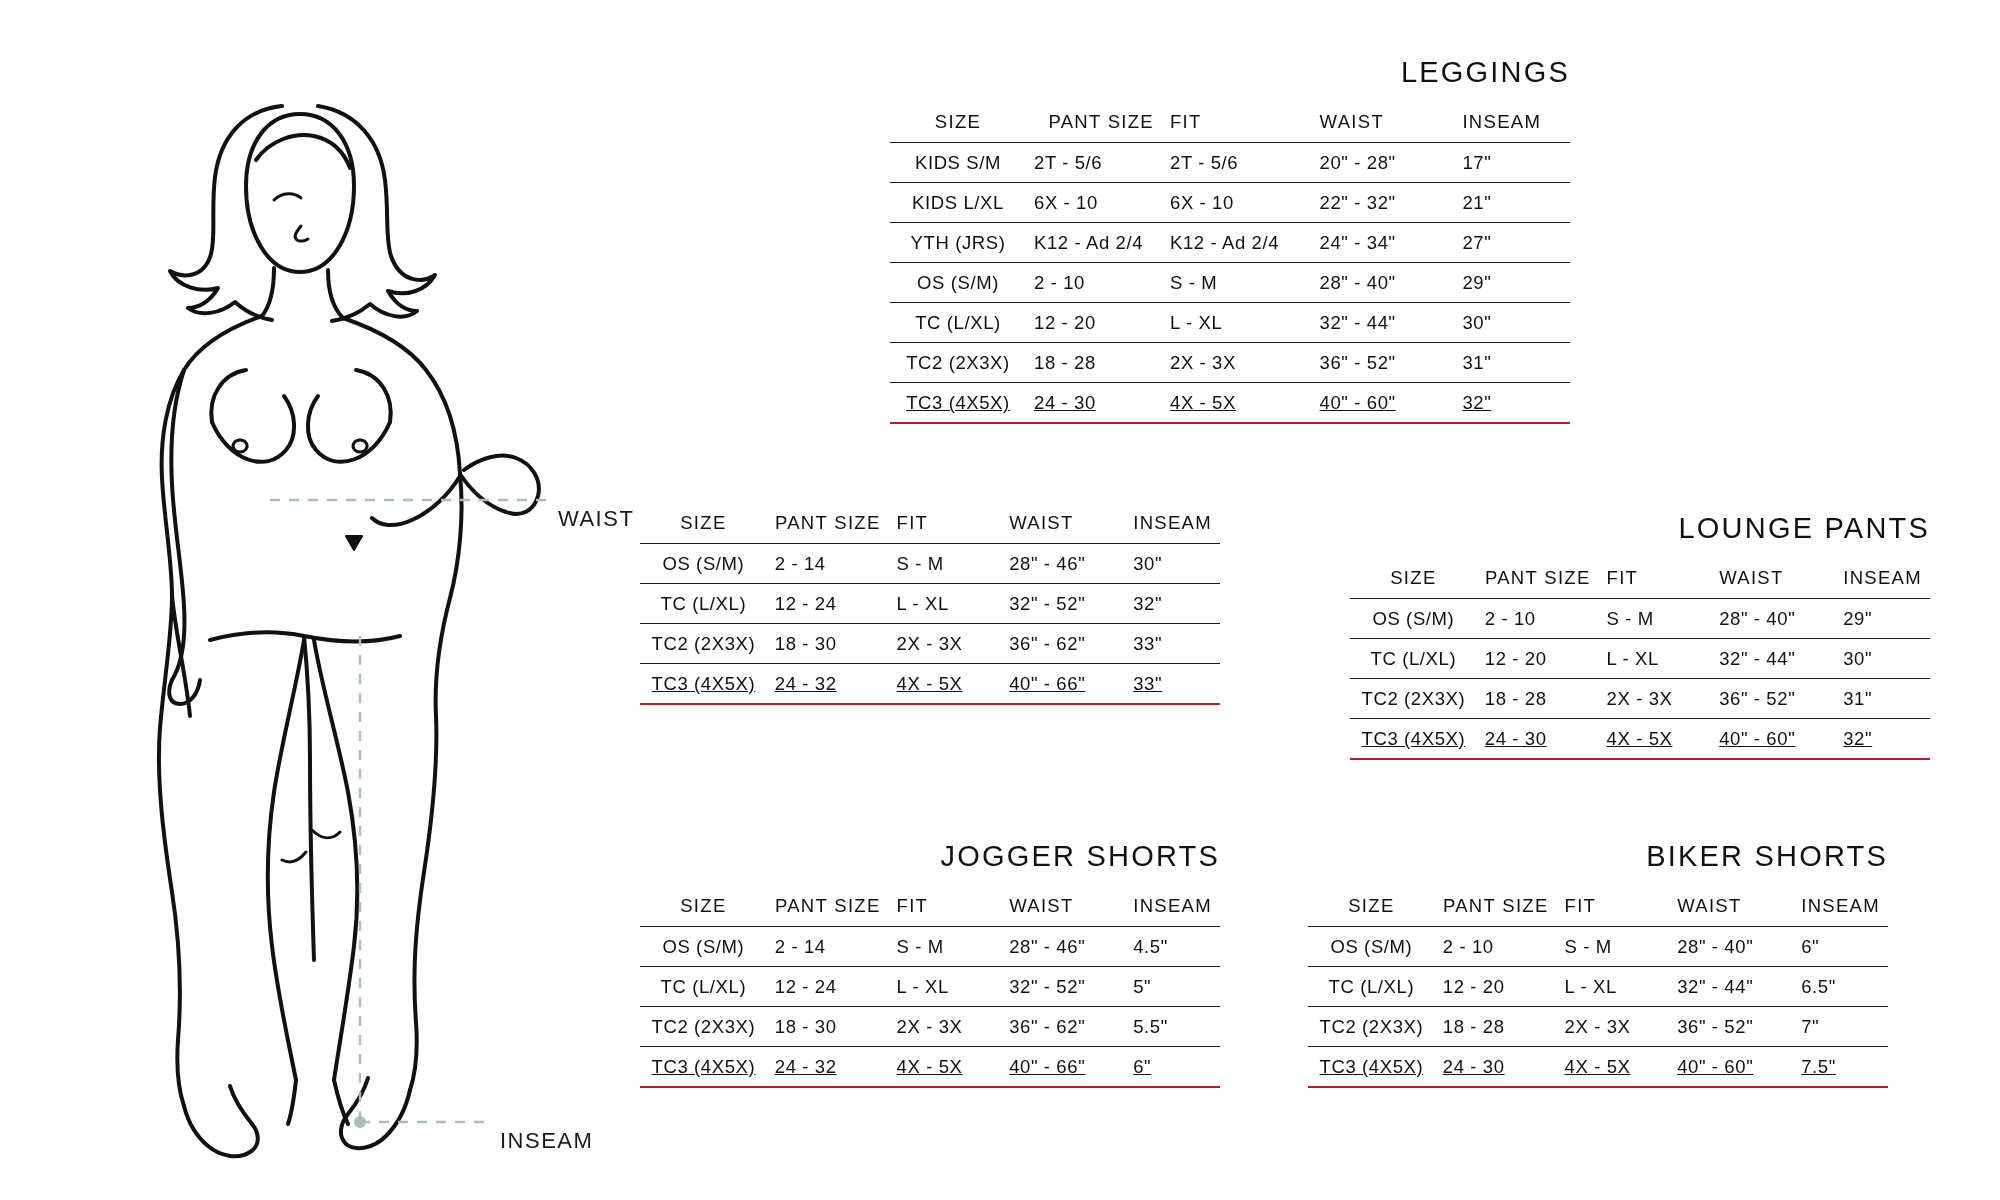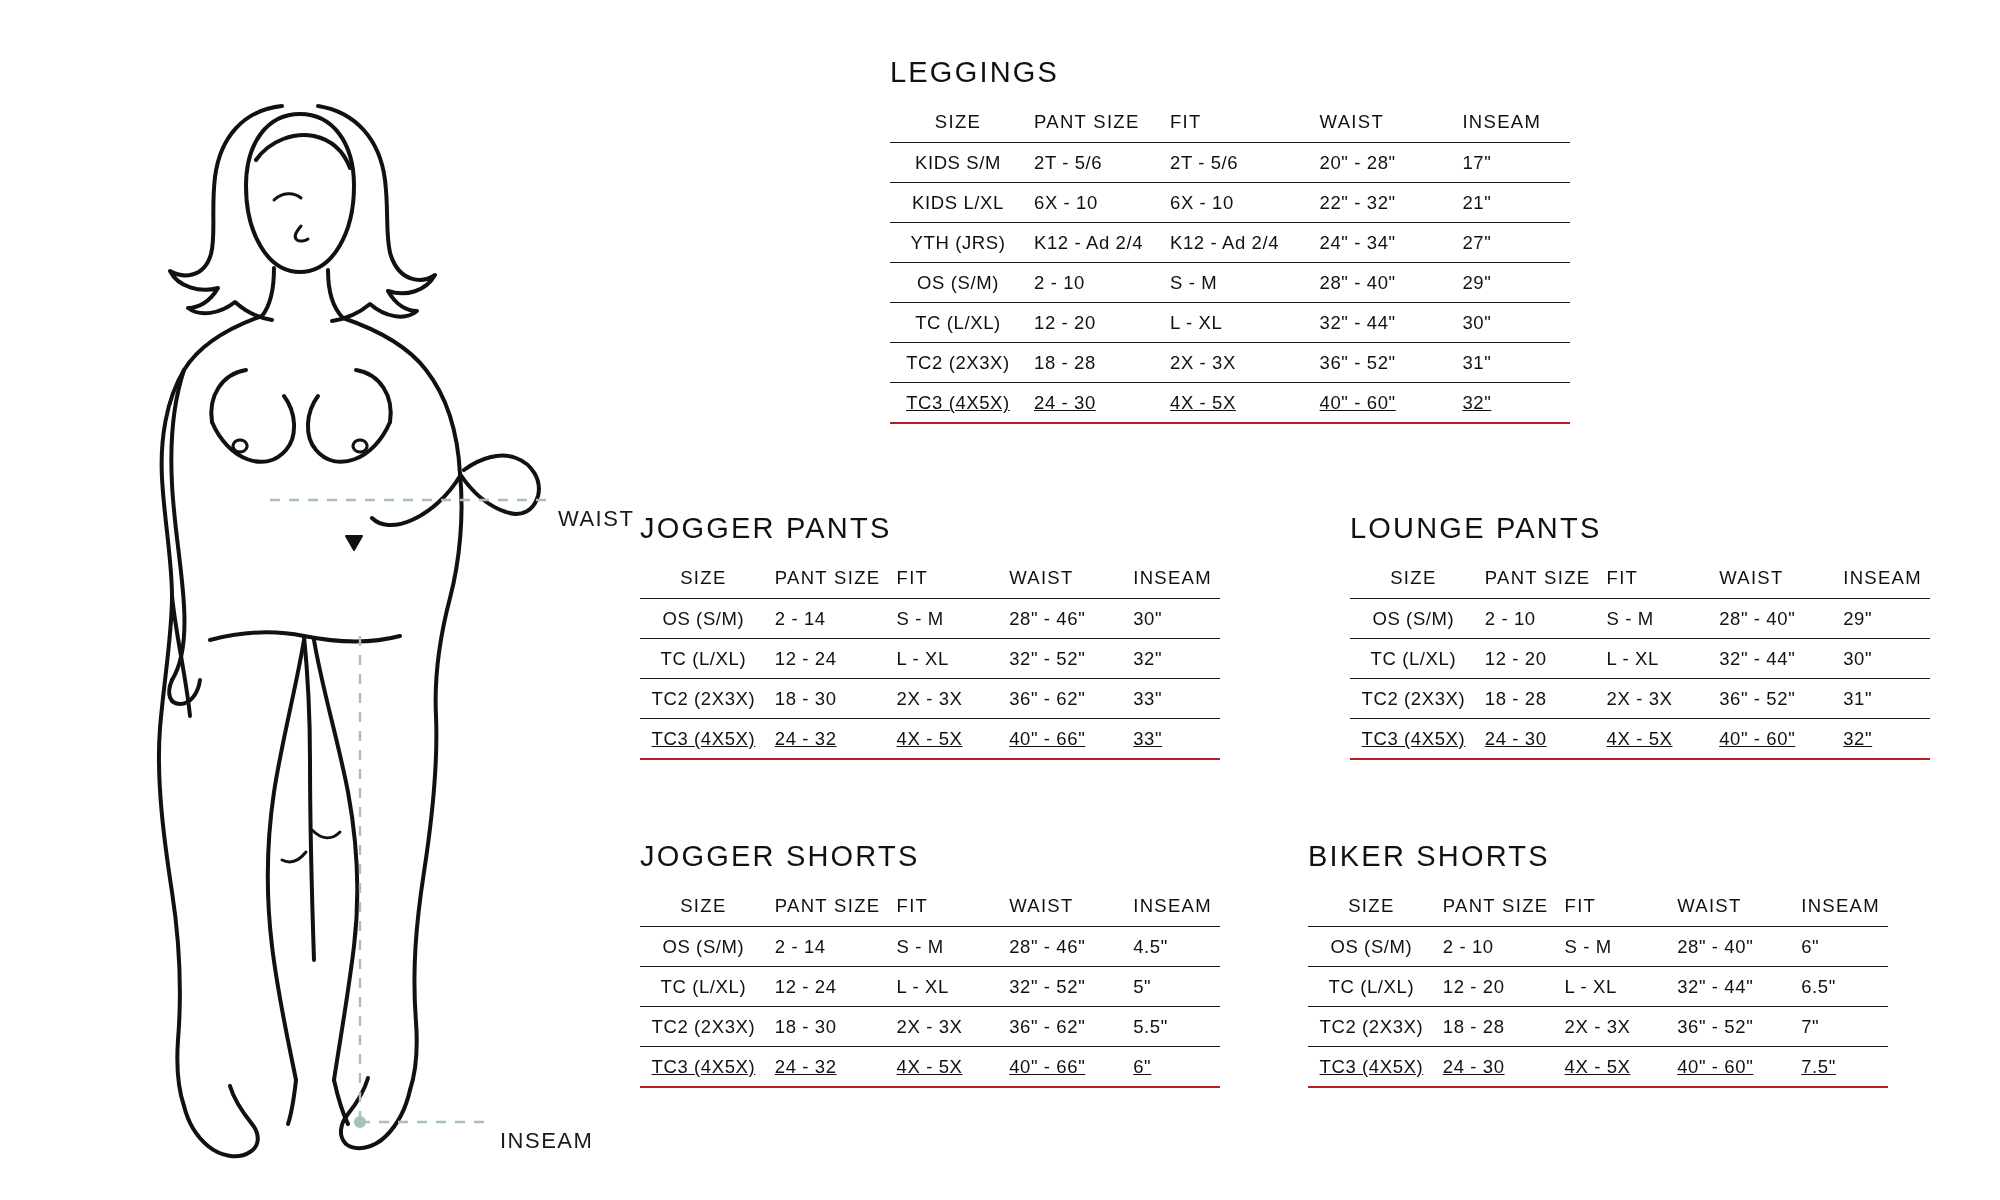--- a/index.html
+++ b/index.html
@@ -34,21 +34,21 @@
     color: #1a1a1a;
   }
   .label-waist { left: 498px; top: 466px; }
   .label-inseam { left: 440px; top: 1088px; }
 
   
   .table-block {
     position: absolute;
   }
   .block-title {
-    text-align: left;
+    text-align: right;
     font-size: 29px;
     letter-spacing: 2.2px;
     font-weight: 400;
     color: #111;
     margin: 0 0 22px 0;
     white-space: nowrap;
   }
   table.size-table {
     border-collapse: collapse;
     width: 100%;
@@ -74,21 +74,21 @@
     text-decoration: underline;
   }
   
   .col-size   { text-align: center;   width: 22%; }
   .col-pant   { text-align: left;   width: 21%; }
   .col-fit    { text-align: left;   width: 20%; }
   .col-waist  { text-align: left;   width: 22%; }
   .col-inseam { text-align: left;   width: 15%; }
 
   th.col-size   { text-align: center; padding-left: 8px;}
-  th.col-pant   { text-align: left; }
+  th.col-pant   { text-align: right; }
   th.col-fit    { text-align: left; }
   th.col-waist  { text-align: left; }
   th.col-inseam { text-align: left; }
 
   
   #block-leggings      { left: 890px; top: 56px;  width: 680px; }
   #block-jogger-pants  { left: 640px; top: 512px; width: 580px; }
   #block-lounge-pants  { left: 1350px;top: 512px; width: 580px; }
   #block-jogger-shorts { left: 640px; top: 840px; width: 580px; }
   #block-biker-shorts  { left: 1308px;top: 840px; width: 580px; }
@@ -235,21 +235,20 @@
         <td class="col-pant">24 - 30</td>
         <td class="col-fit">4X - 5X</td>
         <td class="col-waist">40" - 60"</td>
         <td class="col-inseam">32"</td>
       </tr>
     </tbody>
   </table>
 </div>
 
 <div class="table-block" id="block-jogger-pants">
-  <h2 class="block-title">JOGGER PANTS</h2>
   <table class="size-table">
     <thead>
       <tr>
         <th class="col-size">SIZE</th>
         <th class="col-pant">PANT SIZE</th>
         <th class="col-fit">FIT</th>
         <th class="col-waist">WAIST</th>
         <th class="col-inseam">INSEAM</th>
       </tr>
     </thead>

